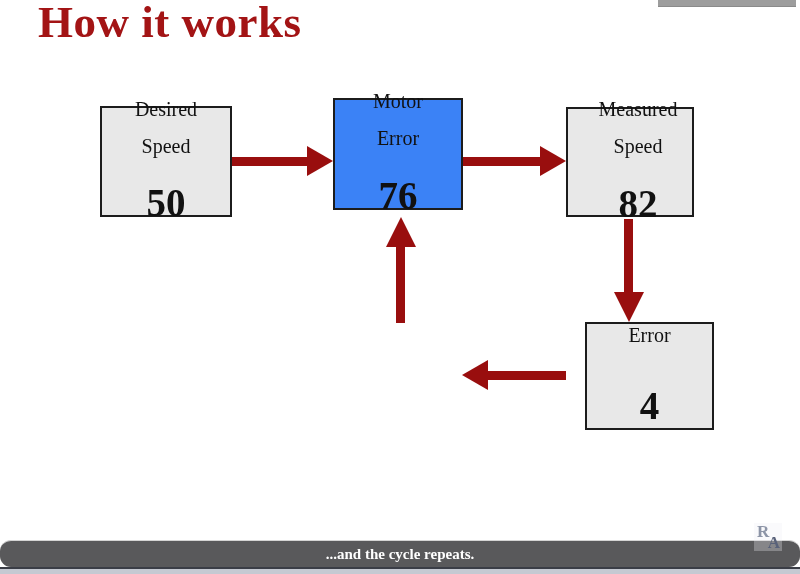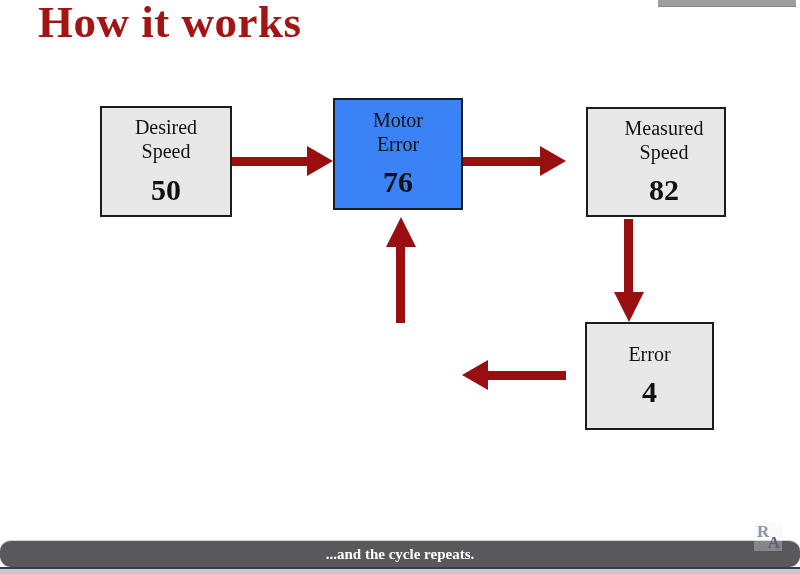--- a/index.html
+++ b/index.html
@@ -15,27 +15,27 @@
   
   .title {
     position:absolute; left:38px; top:-4px; margin:0;
     font-size:45px; font-weight:bold; color:#a31415; letter-spacing:0.5px;
   }
 
   
   .box {
     position:absolute; background:#e8e8e8; border:2px solid #1c1c1c;
     display:flex; flex-direction:column; align-items:center; justify-content:center;
-    text-align:center; color:#111111;
+    text-align:center; color:#111111;gap:13px;
   }
   .box .bl { display:block; font-size:20px; line-height:1.18; }
-  .box .bv { display:block; font-size:30px; font-weight:bold; margin-top:9px; }
+  .box .bv { display:block; font-size:39px; font-weight:bold; margin-top:9px; }
   .box-desired  { left:100px; top:106px; width:132px; height:111px; }
   .box-motor    { left:333px; top:98px; width:130px; height:112px; background:#3b82f6; }
-  .box-measured { left:586px; top:107px; width:140px; height:110px;padding-left:16px; }
+  .box-measured { left:566px; top:107px; width:128px; height:110px;padding-left:16px; }
   .box-pid      { left:333px; top:322px; width:129px; height:107px; }
   .box-error    { left:566px; top:322px; width:129px; height:108px;margin-left:19px; }
 
   
   .shaft { position:absolute; background:#990e0e; }
   .ahead { position:absolute; width:0; height:0; }
   .s1 { left:232px; top:157px; width:77px; height:9px; }
   .h1 { left:307px; top:146px; border-top:15px solid transparent; border-bottom:15px solid transparent; border-left:26px solid #990e0e; }
   .s2 { left:463px; top:157px; width:79px; height:9px; }
   .h2 { left:540px; top:146px; border-top:15px solid transparent; border-bottom:15px solid transparent; border-left:26px solid #990e0e; }

